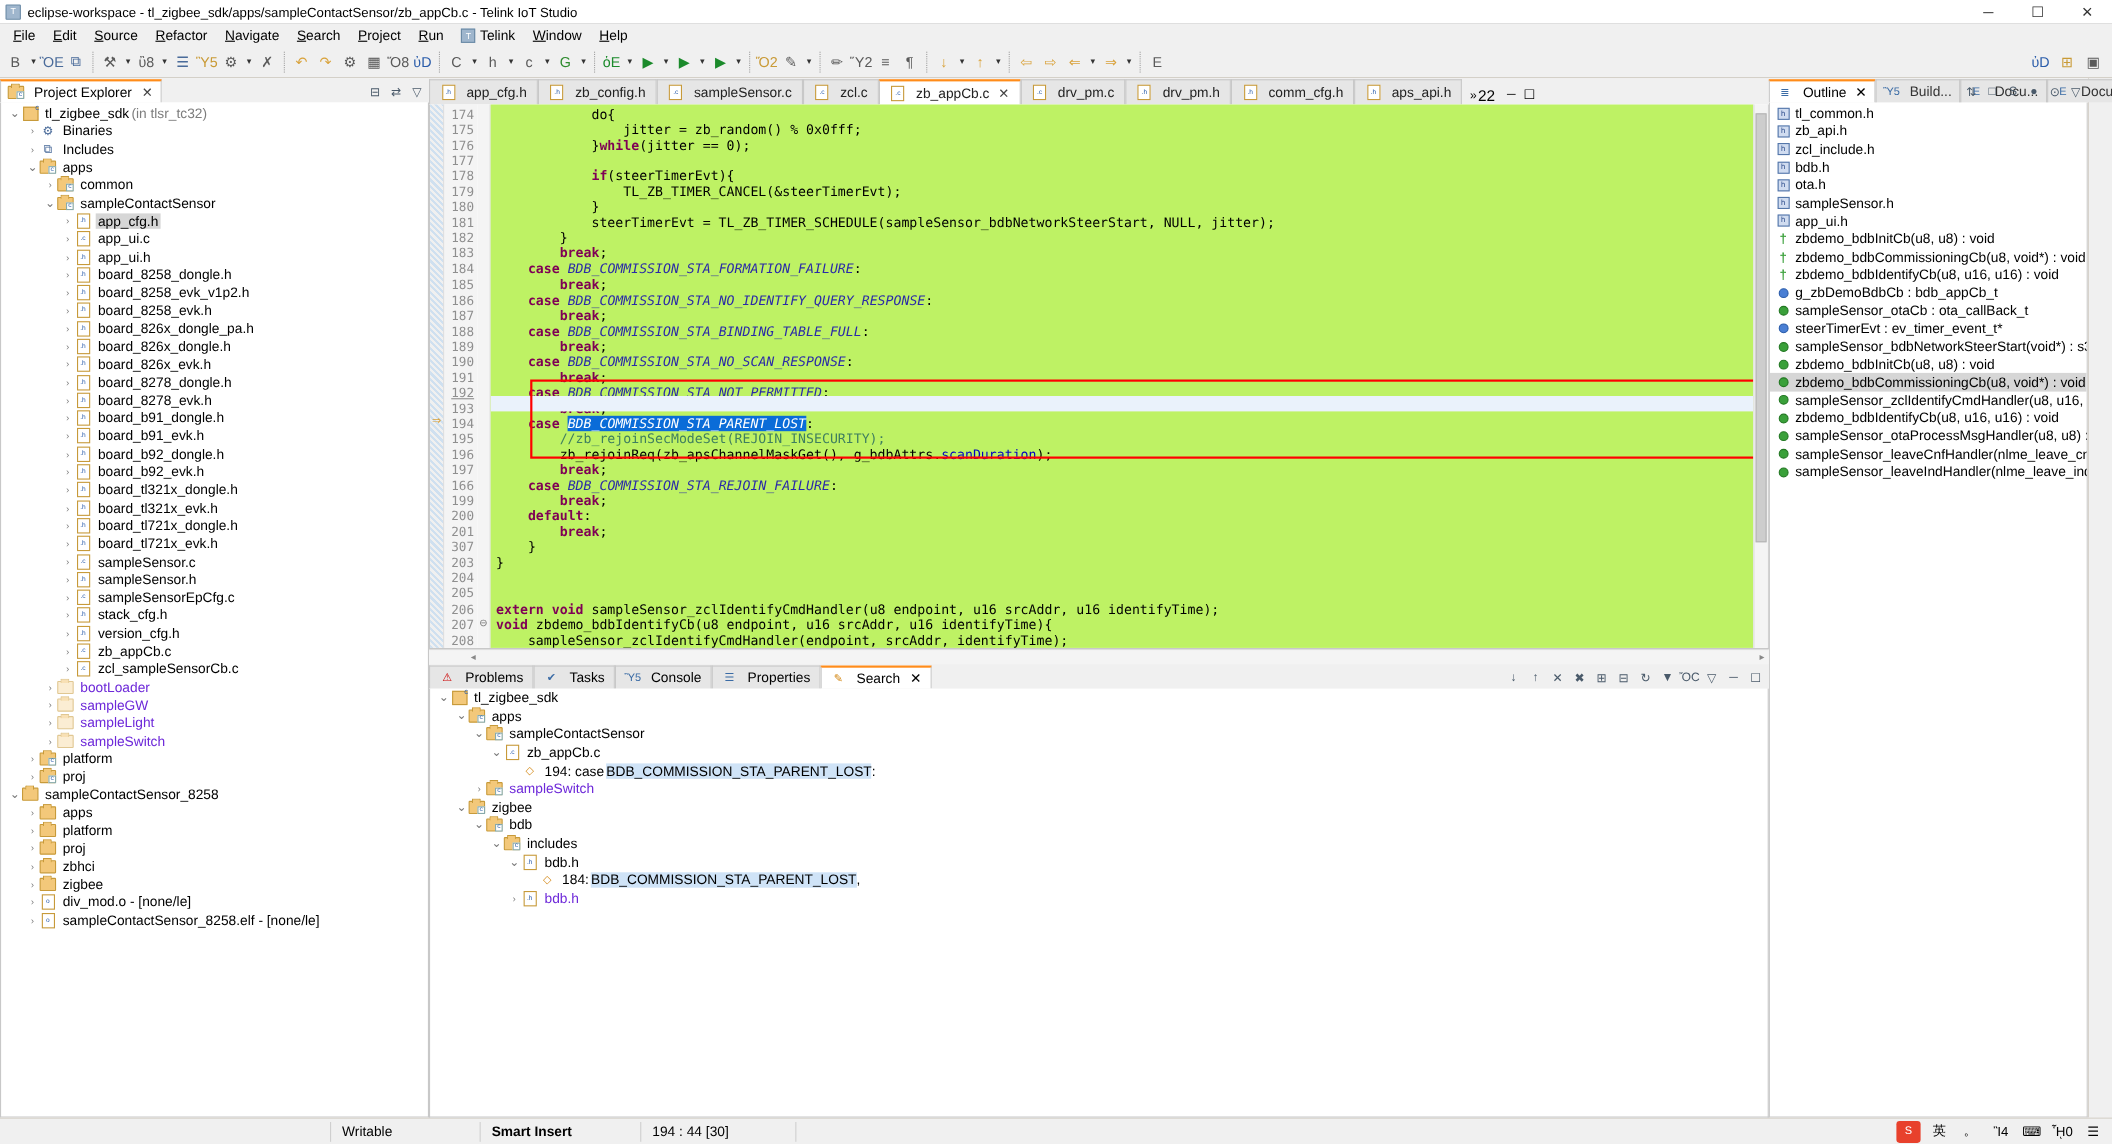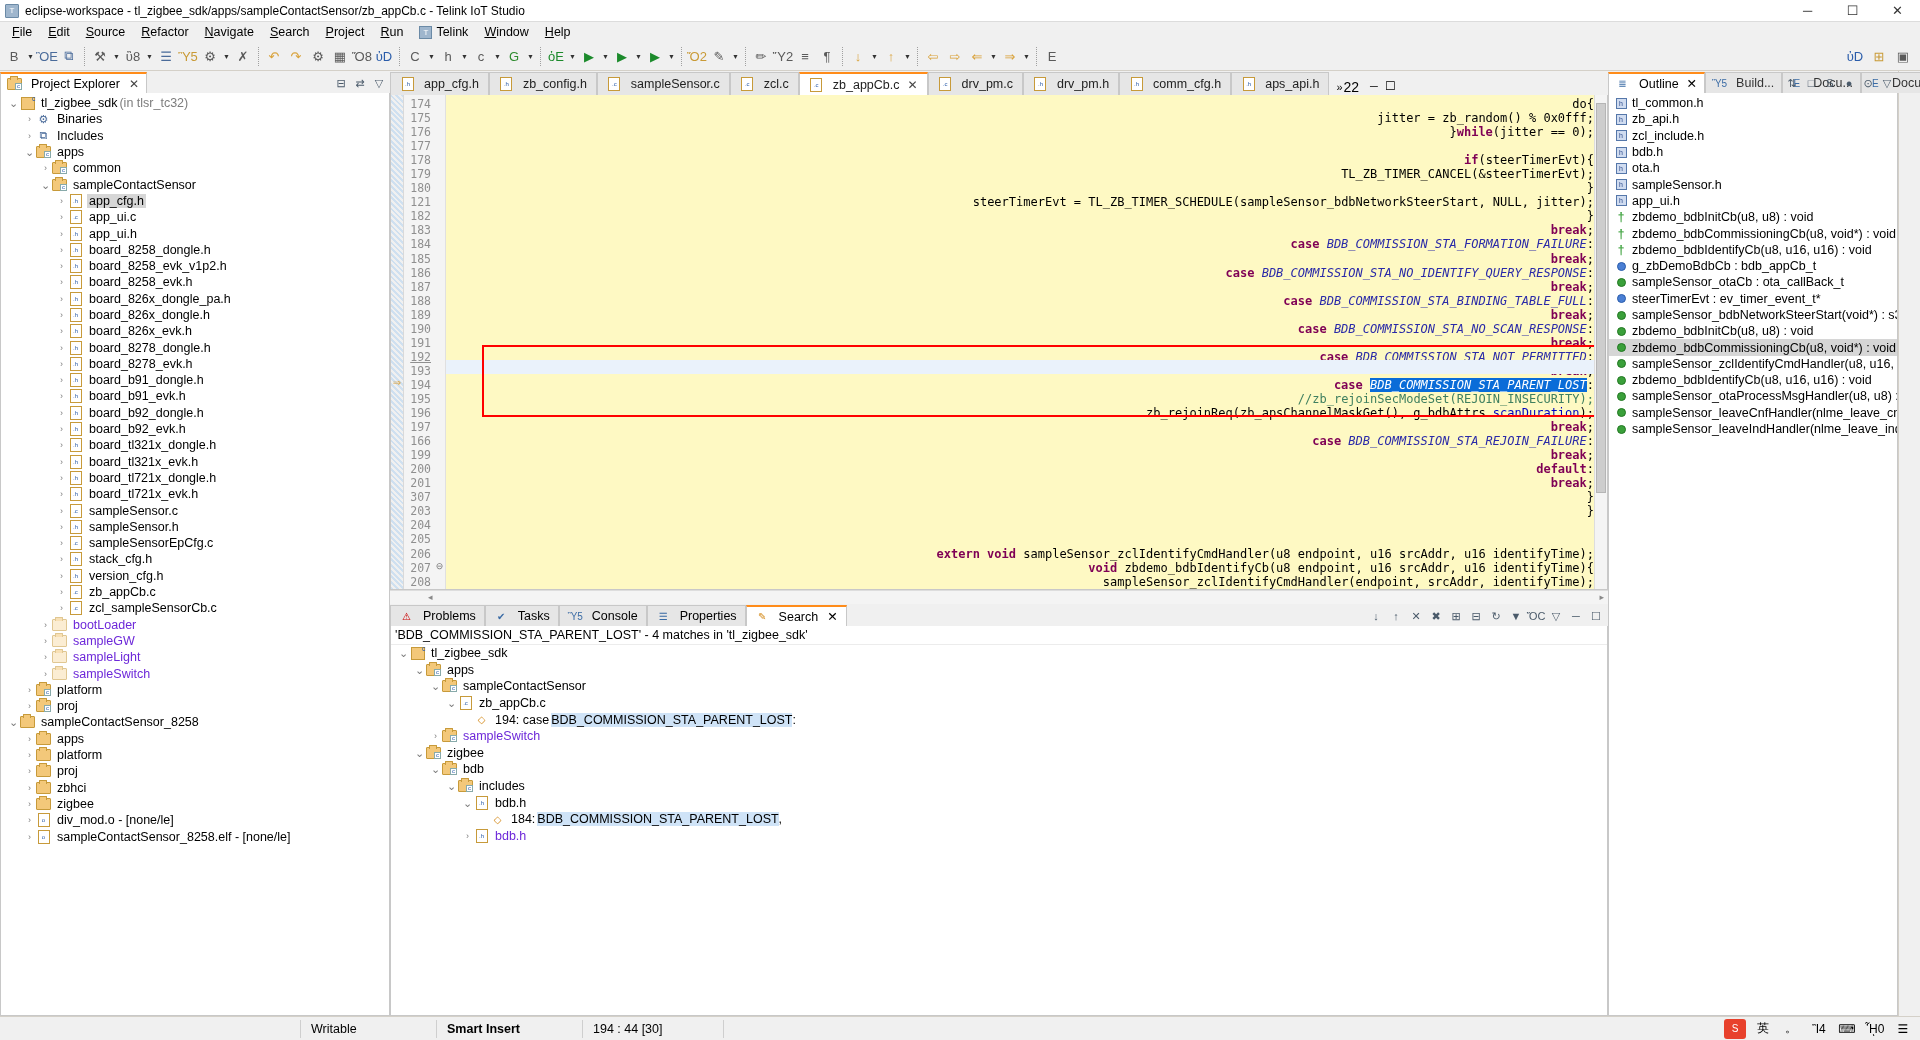--- a/index.html
+++ b/index.html
@@ -96,21 +96,21 @@
           background:#e6e6e6; border:1px solid #c8c8c8; border-bottom:none; color:#222;}
   .etab.active { background:#fff; border-top:2px solid #ff8c1a; font-weight:normal; }
   .etab .xc { font-size:12px; color:#444; margin-left:3px; }
   .etabs .ovf { display:flex; align-items:center; gap:1px; font-size:11px; padding:0 7px; color:#000;}
   .etabs .ebtns { display:flex; align-items:center; gap:7px; padding:0 8px 2px 4px;}
 
   .editor { flex:1; display:flex; background:#fff; border:1px solid #c8c8c8; border-top:none; min-height:0; position:relative;}
   .gutterMark { width:13px; background:#f0f0f0; border-right:1px solid #d9d9d9; position:relative; flex:none;}
   .gutterNums { width:30px; background:#f4f4f4; flex:none; position:relative; }
   .gutterFold { width:12px; background:#f4f4f4; border-right:1px solid #e0e0e0; flex:none; position:relative;}
-  .codewrap { flex:1; position:relative; overflow:hidden; background:#fef9c3;text-align:right;}
+  .codewrap { flex:1; position:relative; overflow:hidden; background:#bef264;}
   .code { font-family:"DejaVu Sans Mono","Liberation Mono",monospace; font-size:12px; line-height:14.05px;
           white-space:pre; padding-top:2px; }
   .lnum { font-family:"DejaVu Sans Mono","Liberation Mono",monospace; font-size:11.5px; line-height:14.05px;
           color:#8f8f8f; text-align:right; padding-right:3px; padding-top:2px;}
   .kw { color:#7f0055; font-weight:bold; }
   .macro { color:#2a2aa8; font-style:italic; }
   .cmt { color:#3f7f5f; }
   .fld { color:#0000c0; }
   .hl-line { position:absolute; left:0; right:0; height:14px; background:#eaf2fb;}
   .redbox { position:absolute; border:2px solid #ff0000; pointer-events:none; }
@@ -780,21 +780,21 @@
               <div style="height: 14.05px; font-size: 10px; color: rgb(217, 162, 58); text-align: center; line-height: 14px;"></div>
             </div>
           <div class="gutterNums lnum" id="linenums">
               <div style="height: 14.05px;">174</div>
               <div style="height: 14.05px;">175</div>
               <div style="height: 14.05px;">176</div>
               <div style="height: 14.05px;">177</div>
               <div style="height: 14.05px;">178</div>
               <div style="height: 14.05px;">179</div>
               <div style="height: 14.05px;">180</div>
-              <div style="height: 14.05px;">121</div>
+              <div style="height: 14.05px;">181</div>
               <div style="height: 14.05px;">182</div>
               <div style="height: 14.05px;">183</div>
               <div style="height: 14.05px;">184</div>
               <div style="height: 14.05px;">185</div>
               <div style="height: 14.05px;">186</div>
               <div style="height: 14.05px;">187</div>
               <div style="height: 14.05px;">188</div>
               <div style="height: 14.05px;">189</div>
               <div style="height: 14.05px;">190</div>
               <div style="height: 14.05px;">191</div>
@@ -902,21 +902,20 @@
               <div class="vtool">⊟</div>
               <div class="vtool">↻</div>
               <div class="vtool">▼</div>
               <div class="vtool">ὌC</div>
               <div class="vtool">▽</div>
               <div class="vtool">─</div>
               <div class="vtool">☐</div>
             </div>
         </div>
         <div class="searchBody">
-          <div class="sHeader">'BDB_COMMISSION_STA_PARENT_LOST' - 4 matches in 'tl_zigbee_sdk'</div>
           <div id="search-tree">
               <div class="srow" style="padding-left: 6px;">
                 <span class="tarrowc" style="font-size: 11px; line-height: 6px;">⌄</span>
                 <span class="ticon">
                   <span class="prjicon"></span>
                 </span>
                 <span class="tlabel">tl_zigbee_sdk</span>
               </div>
               <div class="srow" style="padding-left: 22px;">
                 <span class="tarrowc" style="font-size: 11px; line-height: 6px;">⌄</span>

